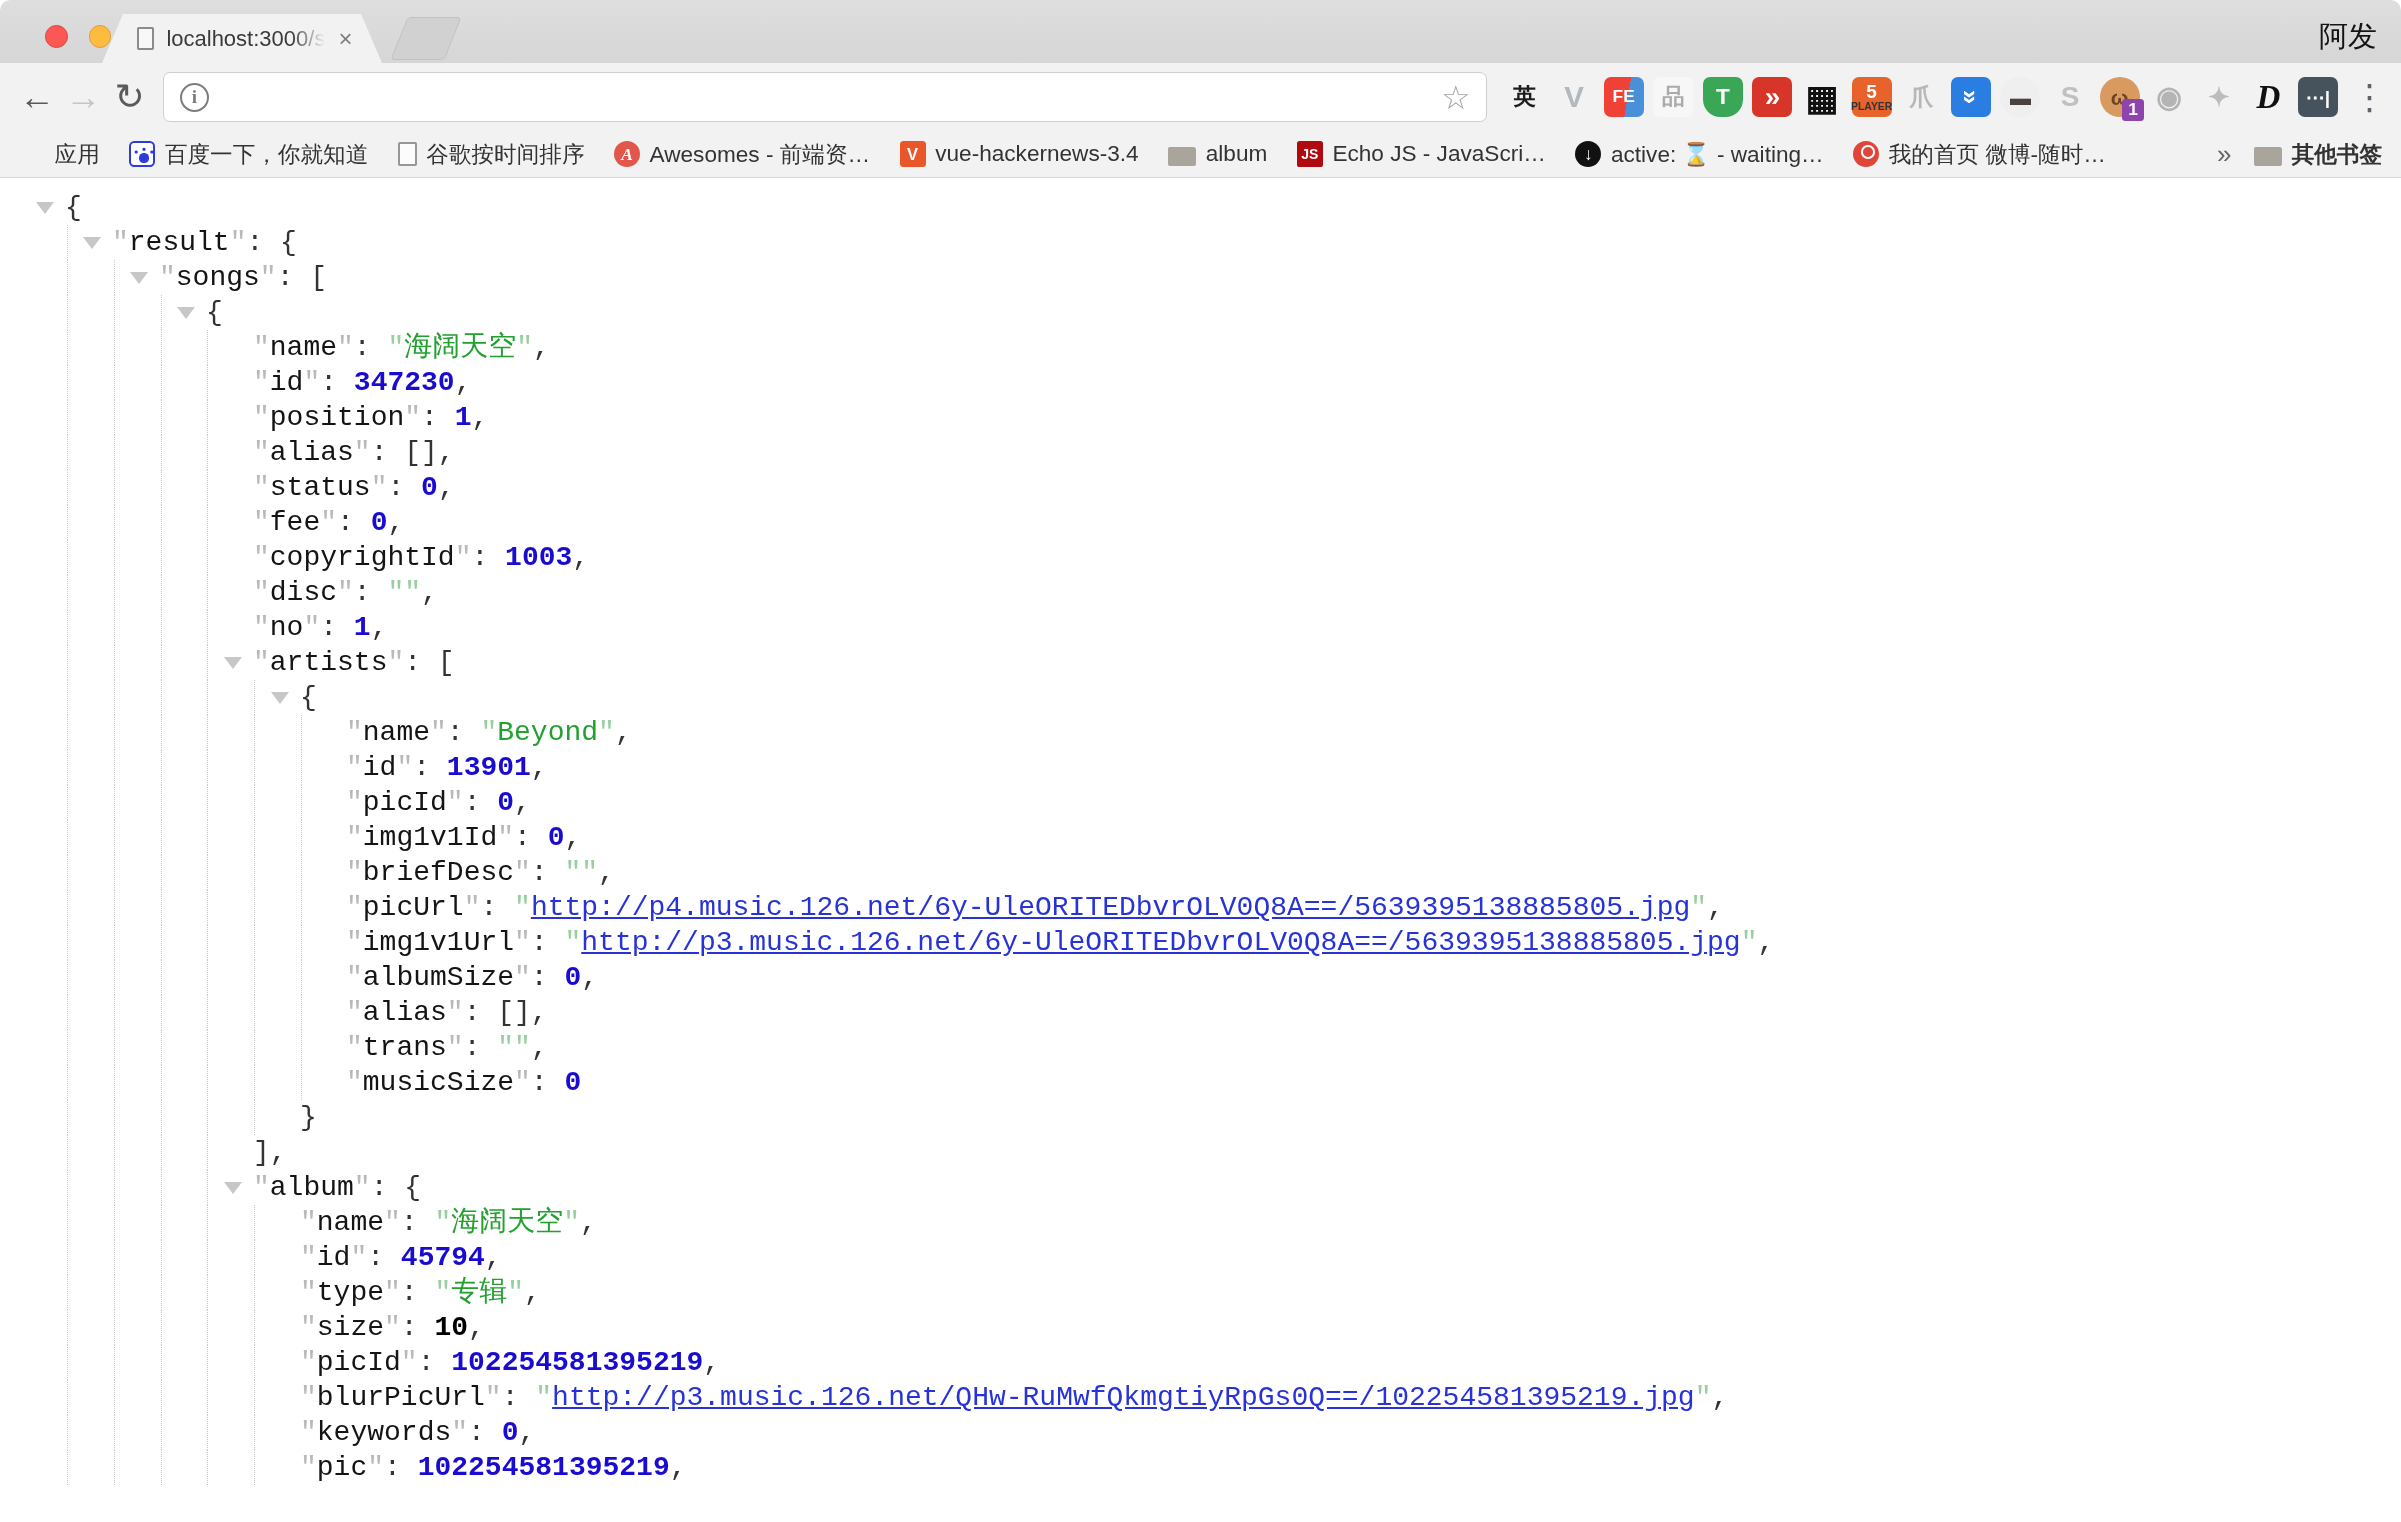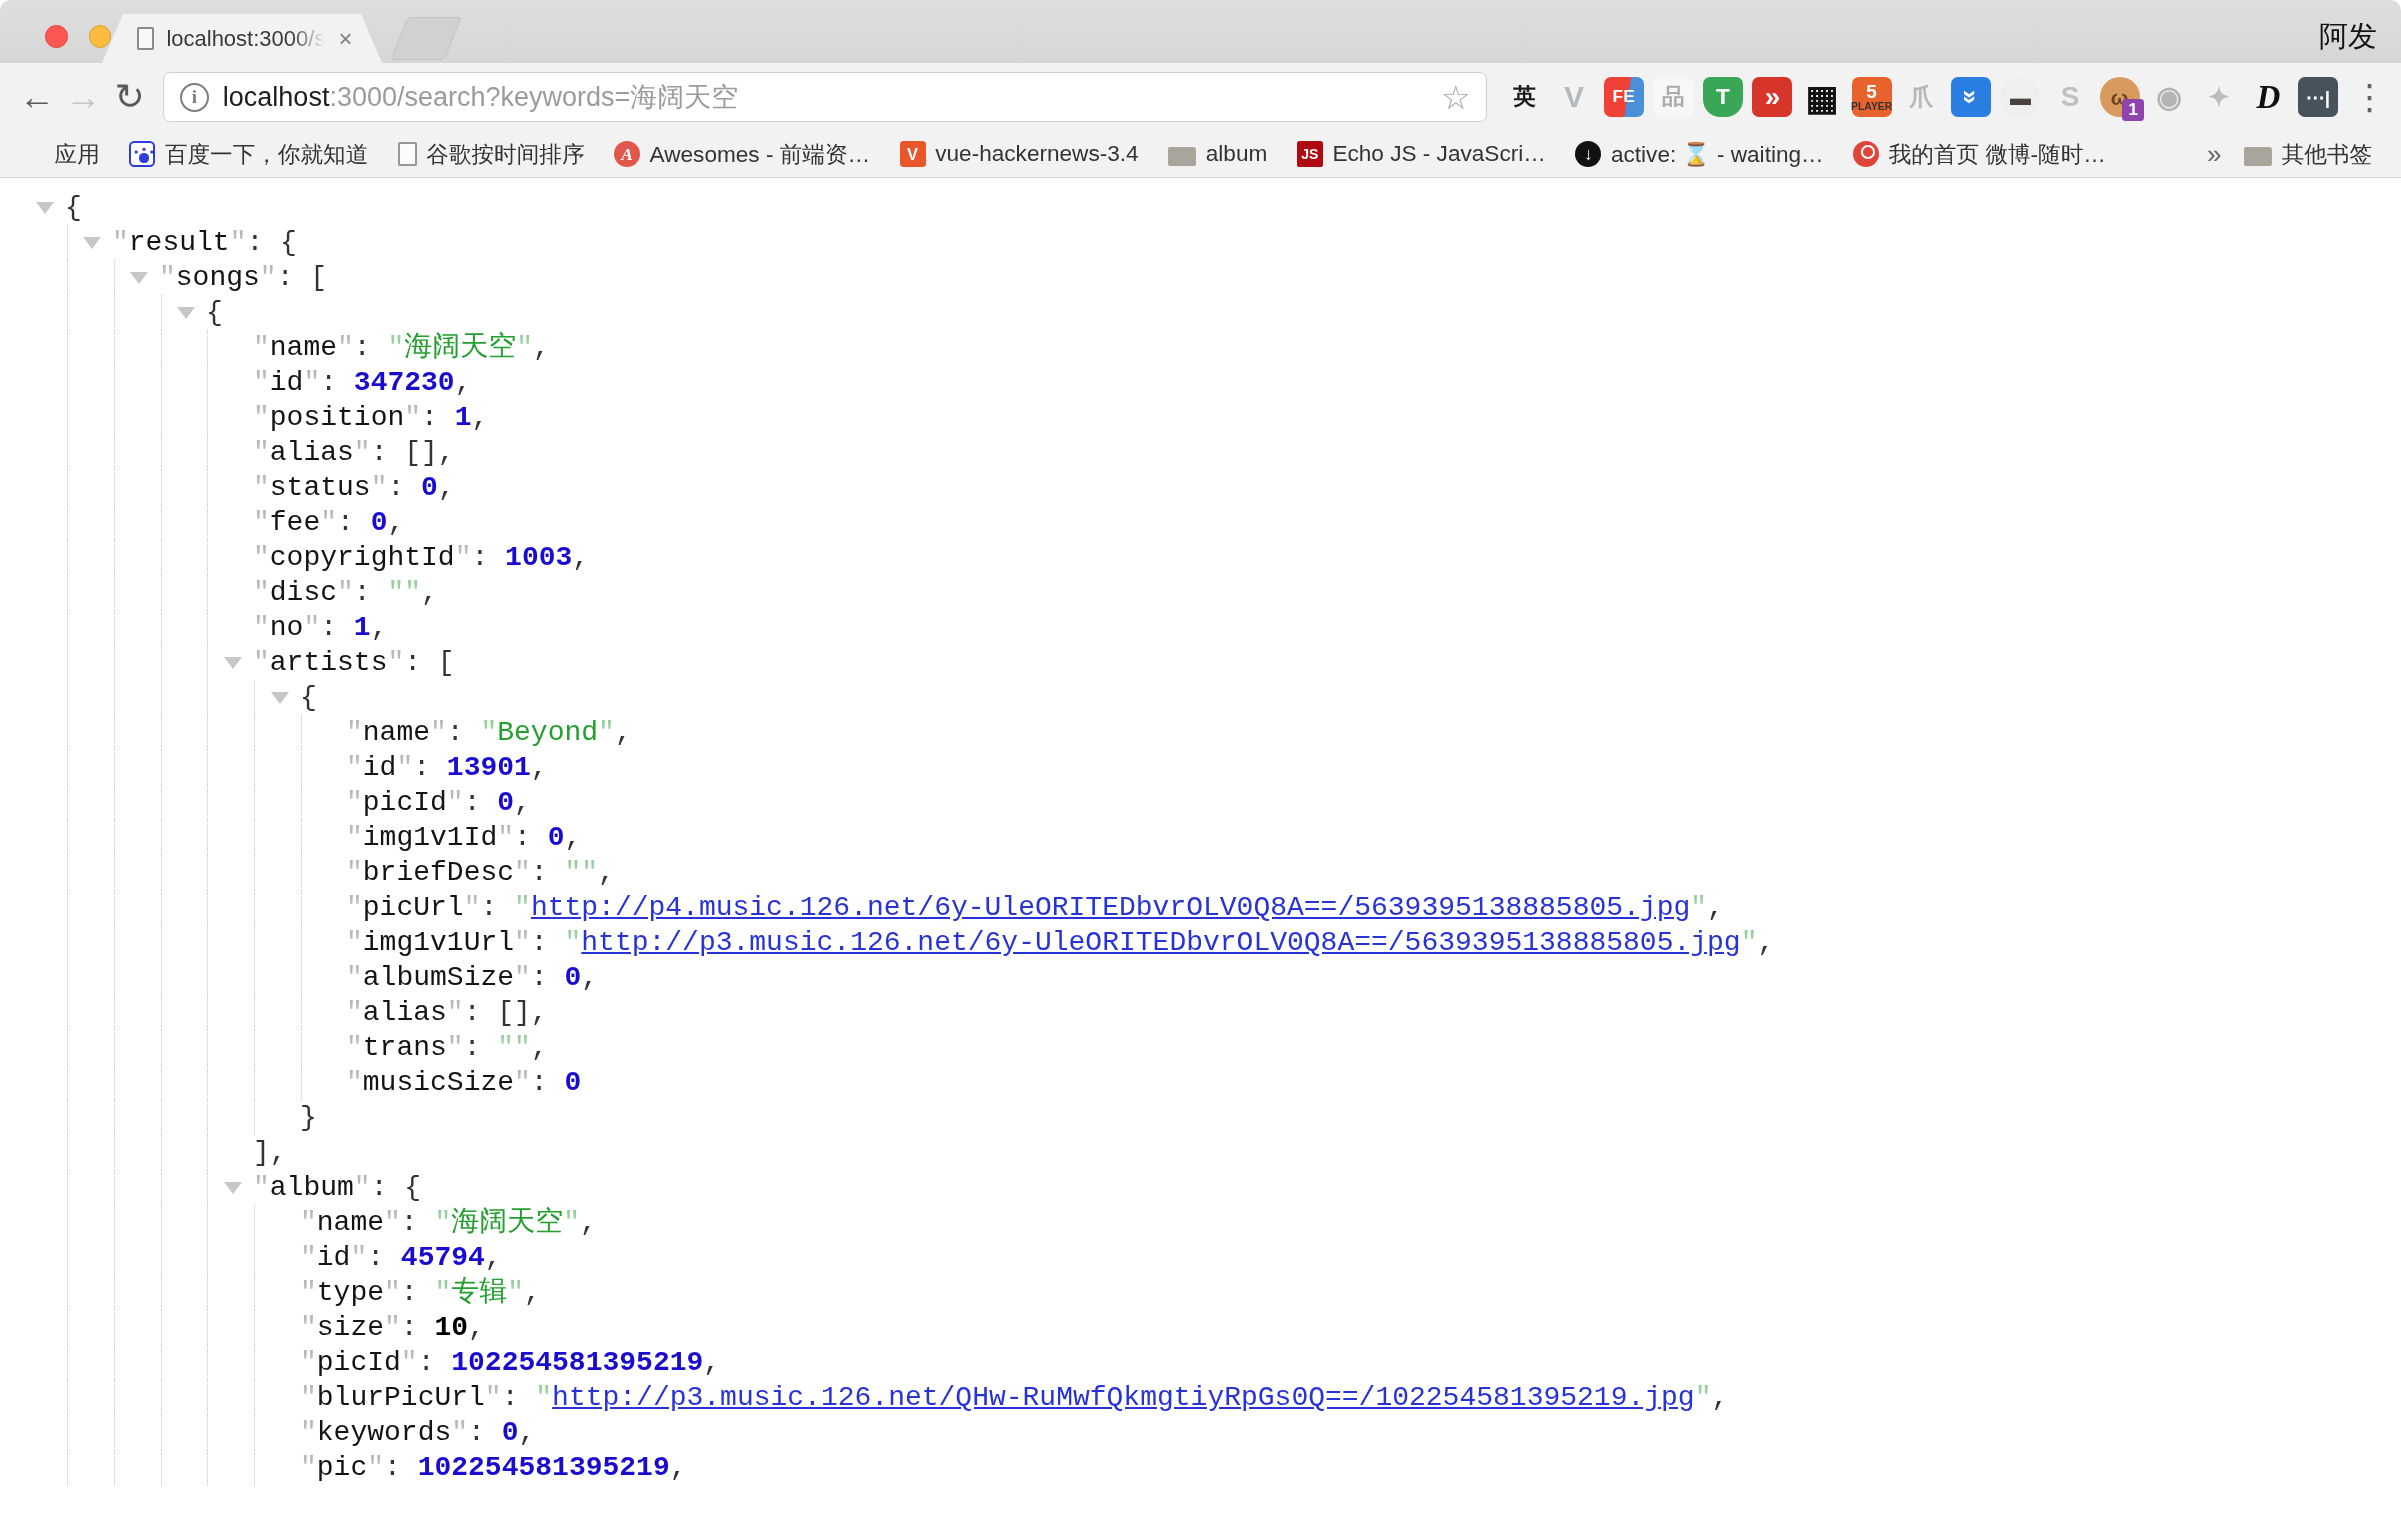--- a/index.html
+++ b/index.html
@@ -112,21 +112,20 @@
     <div class="newtab"></div>
     <div class="profile">阿发</div>
   </div>
 
   <div class="toolbar">
     <span class="navbtn">←</span>
     <span class="navbtn disabled">→</span>
     <span class="navbtn">↻</span>
     <div class="urlbar">
       <span class="infoicon">i</span>
-      <span class="urltext"><span class="host">localhost</span><span class="rest">:3000/search?keywords=海阔天空</span></span>
       <span class="staricon">☆</span>
     </div>
     <div class="exts" id="exts">
         <span class="ext">
           <span class="glyph" style="color: rgb(28, 28, 28); font-size: 22.6px;">英</span>
         </span>
         <span class="ext">
           <span class="glyph" style="color: rgb(179, 184, 188); font-size: 29.5px;">V</span>
         </span>
         <span class="ext" style="background: linear-gradient(100deg, rgb(239, 65, 54) 58%, rgb(74, 144, 217) 58%);">
@@ -222,21 +221,21 @@
       <span class="bm">
         <span class="bmicon ic-active">↓</span>
         <span class="label">active: ⌛ - waiting…</span>
       </span>
       <span class="bm">
         <span class="bmicon ic-weibo"></span>
         <span class="label">我的首页 微博-随时…</span>
       </span>
       <span class="bmspacer"></span>
       <span class="chevbtn">»</span>
-      <span class="bm" style="margin-right: 10px;">
+      <span class="bm" style="margin-right: 0px; font-weight: bold;">
         <span class="bmicon ic-folder"></span>
         <span class="label">其他书签</span>
       </span>
     </div>
 
   <div class="page">
     <div class="jsonwrap" id="jsonwrap">
         <div class="jline">
           <span class="tri" style="left: 36px;"></span>
           <span class="code" style="left: 65px;"><span style="color: rgb(51, 51, 51);">{</span></span>

